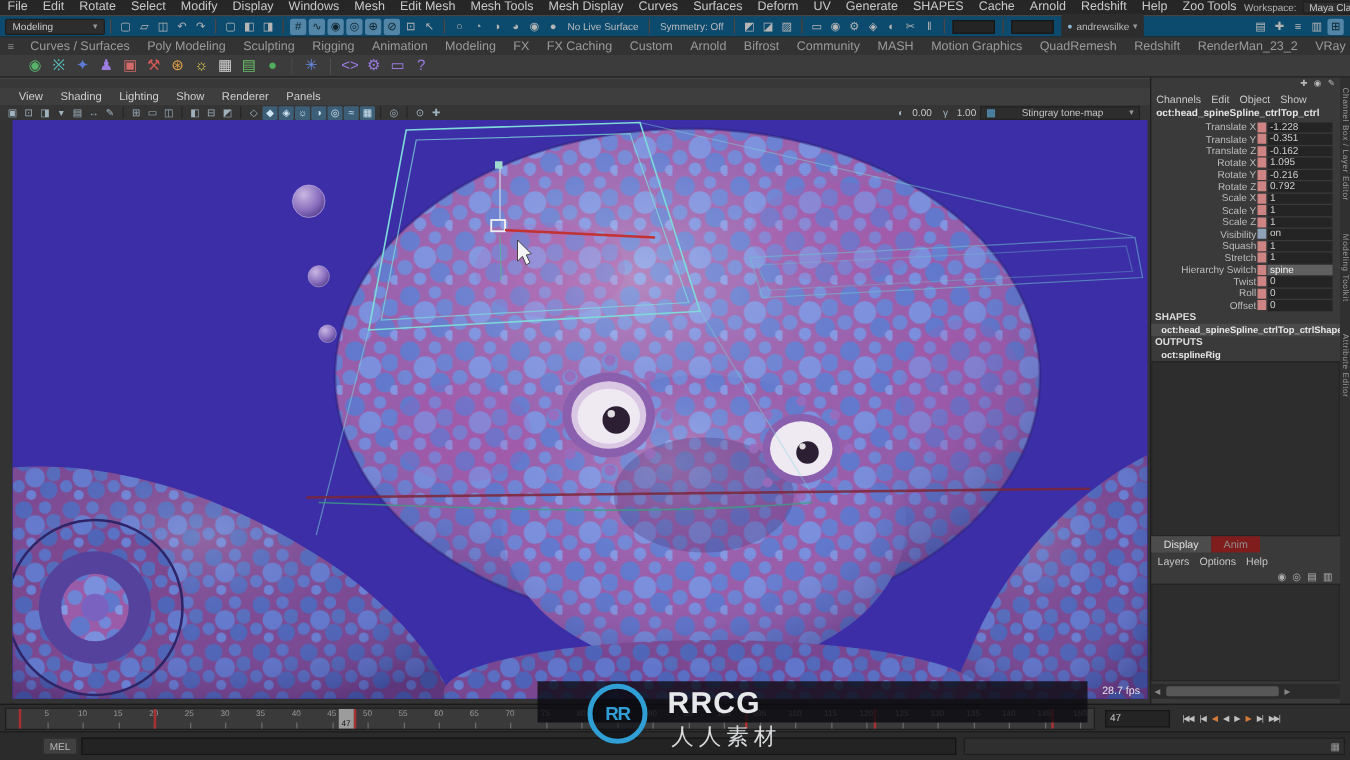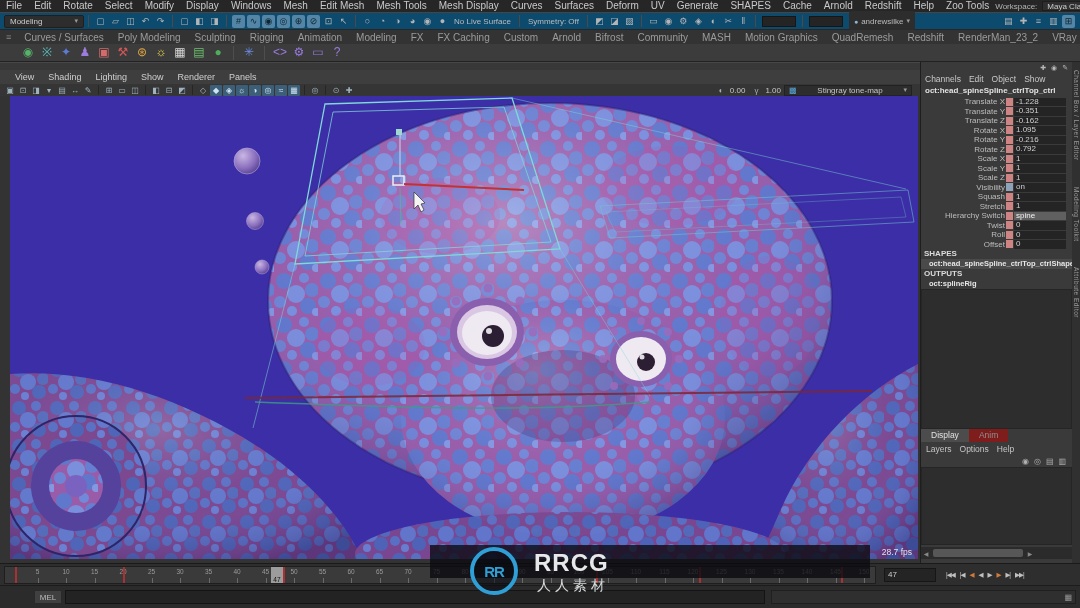--- a/index.html
+++ b/index.html
@@ -98,21 +98,21 @@
   #commandline{position:absolute;top:585px;left:0;width:1080px;height:23px;background:#2b2b2b;display:flex;align-items:center;border-top:1px solid #1c1c1c}
   .mel{width:28px;height:14px;line-height:13px;text-align:center;background:#404040;color:#bbb;font-size:8px;margin-left:34px;border:1px solid #2a2a2a}
   .cl-input{width:700px;height:14px;background:#232323;border:1px solid #141414;margin-left:3px}
   .cl-result{flex:1;height:14px;background:#2f2f2f;border:1px solid #1f1f1f;margin:0 4px 0 6px;display:flex;justify-content:flex-end;align-items:center}
   .cl-icon{font-size:8px;color:#9a9a9a;padding-right:3px}
   
   .wm-band{position:absolute;left:430px;top:545px;width:440px;height:33px;background:rgba(10,10,16,.78);z-index:8}
   .wm-logo{position:absolute;left:470px;top:547px;width:48px;height:48px;border:4px solid var(--logo_blue);border-radius:50%;background:rgba(8,10,16,.55);display:flex;align-items:center;justify-content:center;z-index:9}
   .wm-logo span{color:var(--logo_blue);font-weight:bold;font-size:15px;letter-spacing:-1px}
   .wm-text{position:absolute;left:534px;top:549px;font-size:24px;font-weight:bold;color:#e6e8ea;letter-spacing:1px;z-index:9}
-  .wm-cn{position:absolute;left:537px;top:577px;font-size:14px;color:#d8dadc;letter-spacing:4px;z-index:9}
+  .wm-cn{position:absolute;left:537px;top:577px;font-size:18px;color:#d8dadc;letter-spacing:4px;z-index:9}
 </style>
 </head>
 <body>
 
 <div id="menubar">
   <div id="menu-items">
       <span class="mi">File</span>
       <span class="mi">Edit</span>
       <span class="mi">Rotate</span>
       <span class="mi">Select</span>

